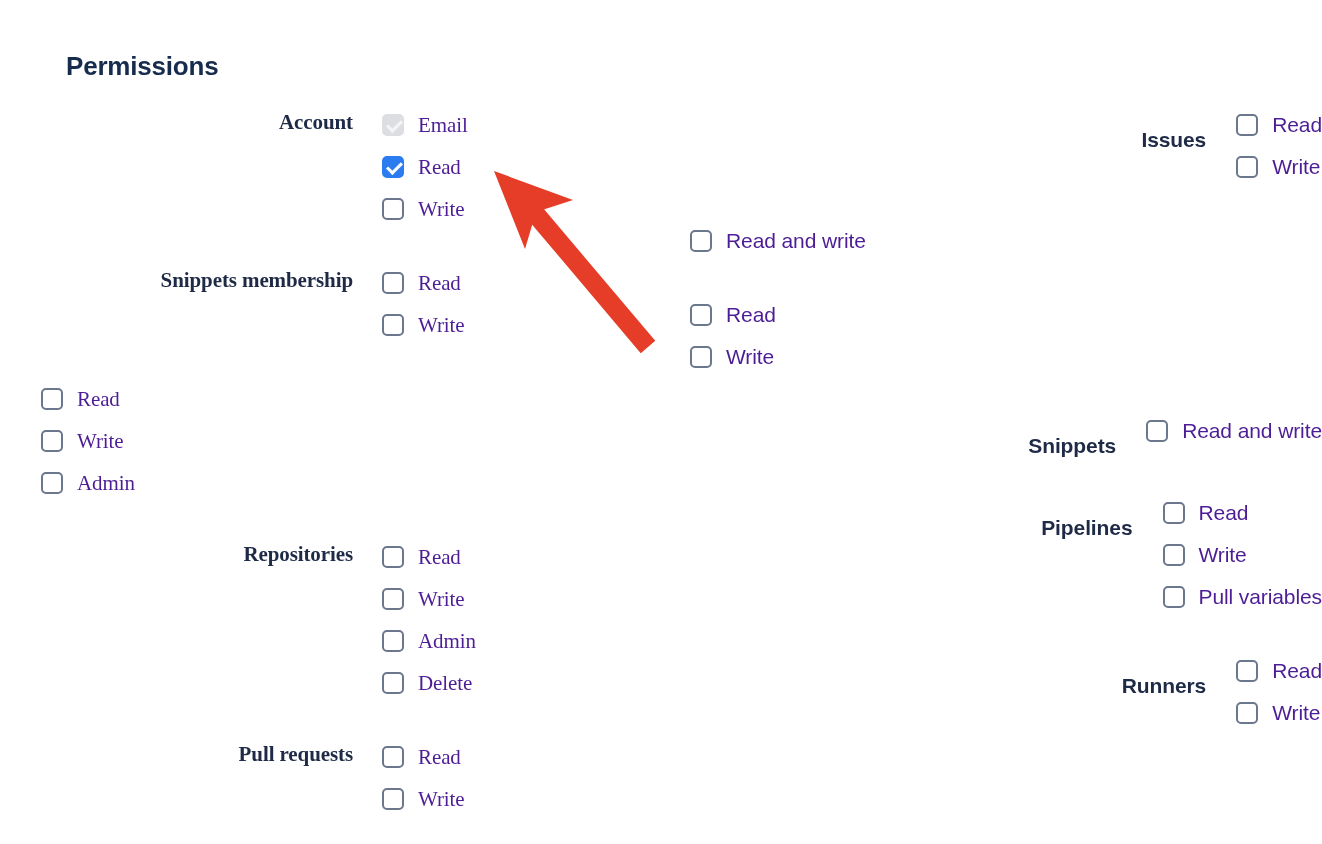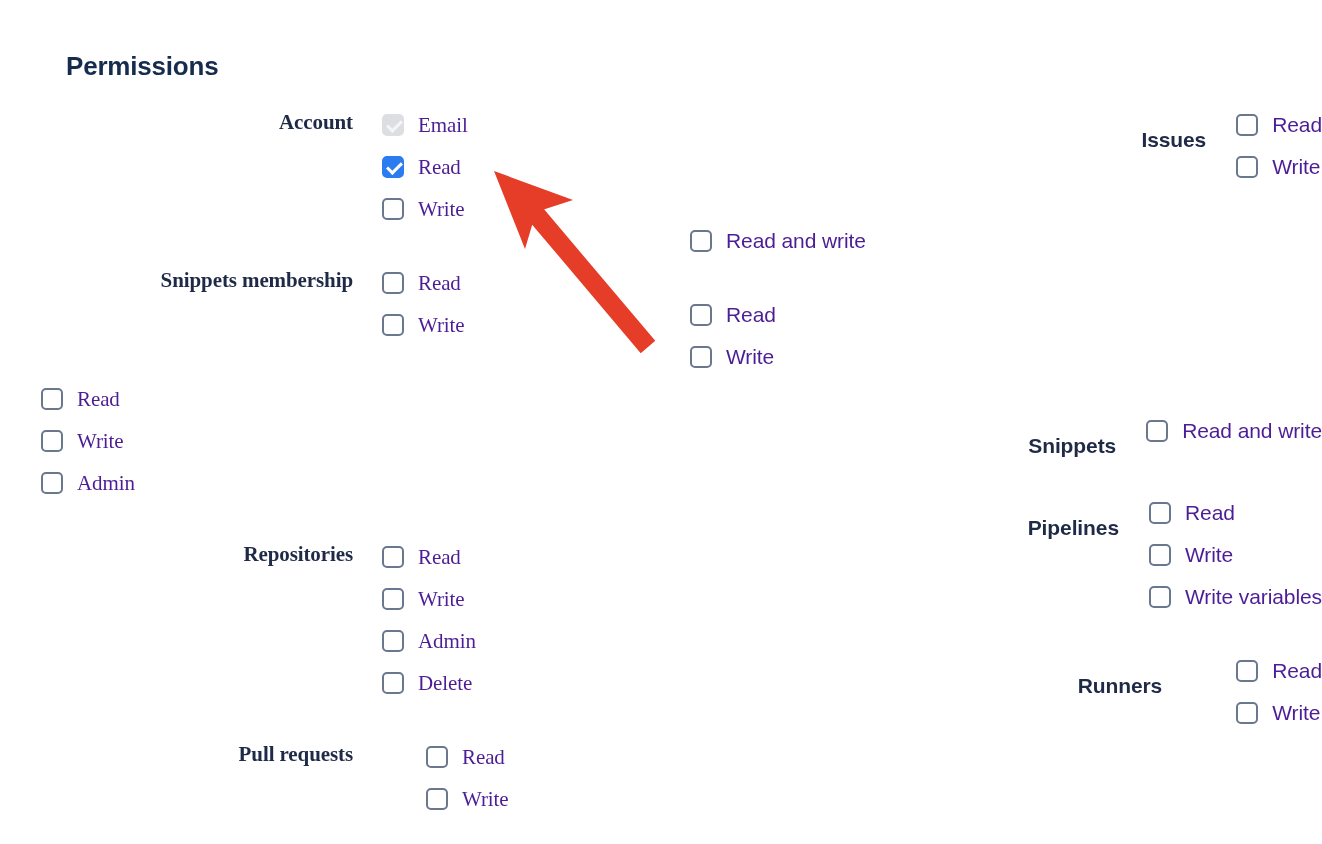--- a/index.html
+++ b/index.html
@@ -40,21 +40,21 @@
   }
   .col-left  { left: 12px;   width: 660px; font-family: Liberation Serif, serif; }
   .col-right { left: 660px; width: 662px; }
 
   .group {
     display: flex;
     flex-direction: row;
     align-items: flex-start;
     margin-bottom: 32px;
   }
-  .group:last-child { margin-bottom: 0; gap: 44px; }
+  .group:last-child { margin-bottom: 0; }
 
   .group-label {
     font-size: 21px;
     font-weight: bold;
     color: #1F2A47;
     text-align: right;
     line-height: 28px;
     padding-top: 4px;
     letter-spacing: -0.1px;
   }
@@ -269,21 +269,21 @@
           <div class="opt-row">
             <span class="cbox unchecked"></span>
             <span class="opt-label">Read</span>
           </div>
           <div class="opt-row">
             <span class="cbox unchecked"></span>
             <span class="opt-label">Write</span>
           </div>
           <div class="opt-row">
             <span class="cbox unchecked"></span>
-            <span class="opt-label">Write variables</span>
+            <span class="opt-label">Pull variables</span>
           </div>
         </div>
       </div>
       <div class="group">
         <div class="group-label">Runners</div>
         <div class="options">
           <div class="opt-row">
             <span class="cbox unchecked"></span>
             <span class="opt-label">Read</span>
           </div>

